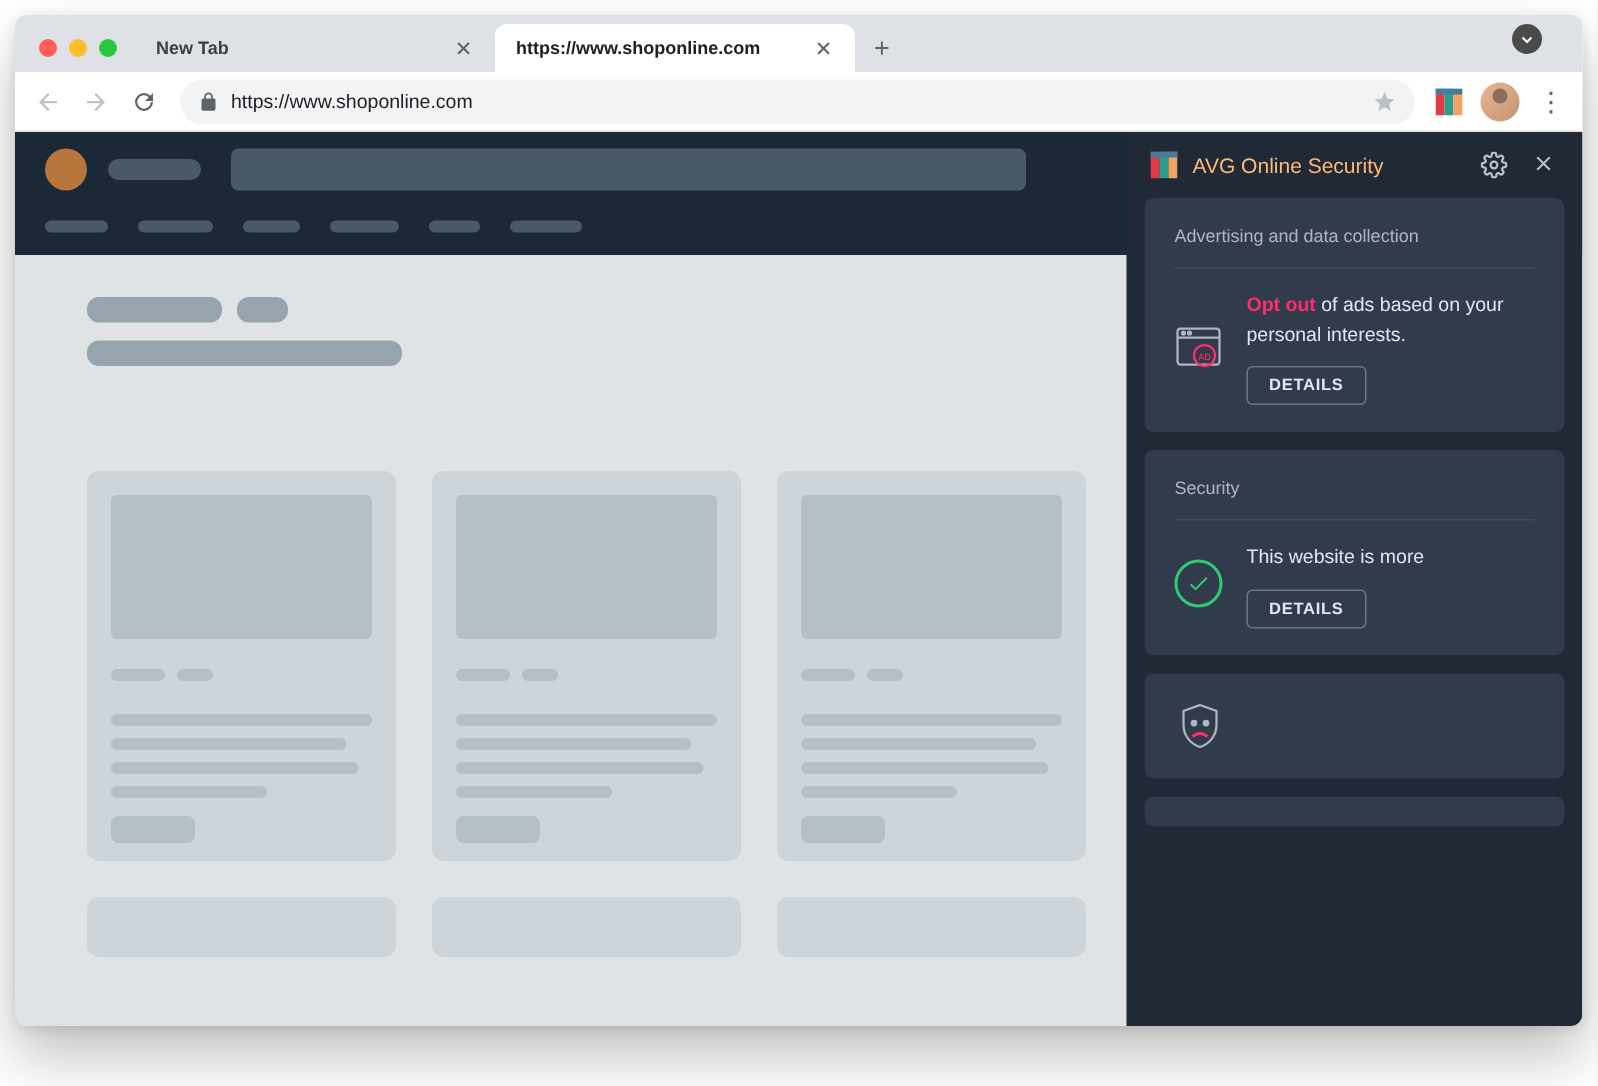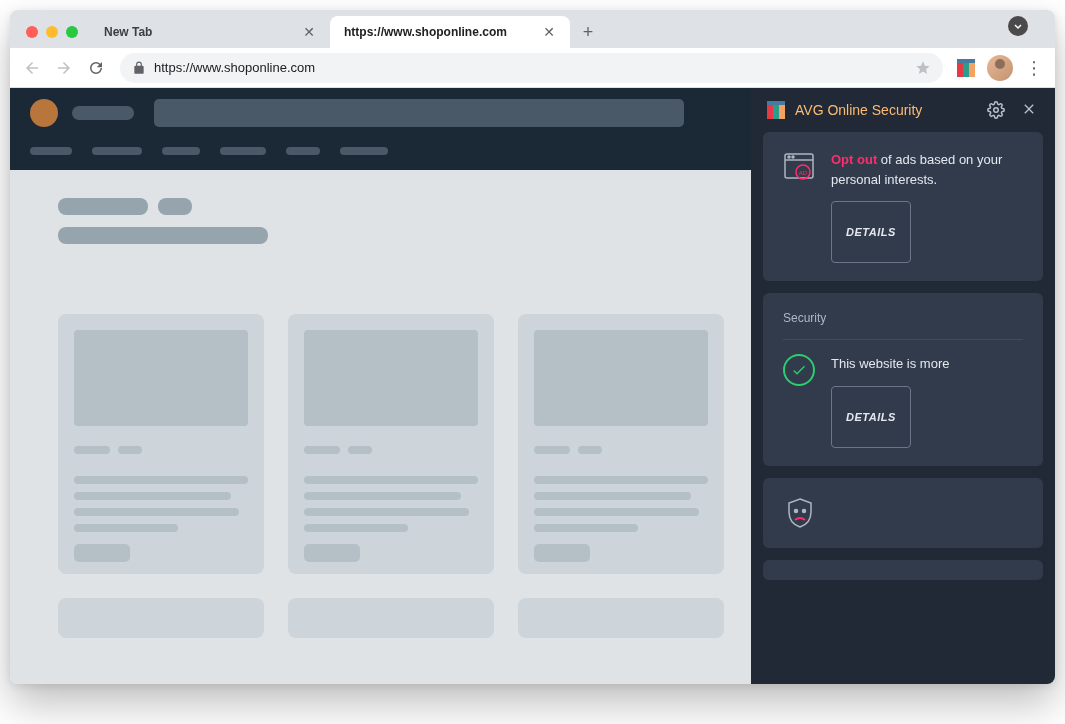--- a/index.html
+++ b/index.html
@@ -58,25 +58,25 @@
 
     
     .panel { position: absolute; top: 0; right: 0; width: 304px; height: 100%; background: #212936; display: flex; flex-direction: column; }
     .panel-header { height: 44px; display: flex; align-items: center; padding: 0 16px; gap: 10px; }
     .panel-logo { width: 18px; height: 18px; }
     .panel-title { flex: 1; color: #fdba74; font-size: 14px; font-weight: 400; }
     .panel-icon { width: 18px; height: 18px; color: #b8c0cb; cursor: pointer; }
     .panel-body { flex: 1; padding: 0 12px 12px; overflow-y: auto; display: flex; flex-direction: column; gap: 12px; }
     .card { background: #323b4c; border-radius: 6px; padding: 18px 20px; }
     .card-heading { font-size: 12px; color: #aeb6c2; margin-bottom: 14px; padding-bottom: 14px; border-bottom: 1px solid #414b5e; }
-    .card-row { display: flex; gap: 14px; align-items: flex-start; }
+    .card-row { display: flex; gap: 14px; align-items: center; }
     .card-icon { width: 34px; height: 34px; flex-shrink: 0; color: #aeb6c2; }
     .card-text { flex: 1; font-size: 13px; color: #e4e8ee; line-height: 1.5; }
     .highlight-red { color: #ff2d6b; font-weight: 600; }
-    .detail-btn { display: inline-block; margin-top: 12px; padding: 24px 14px; border: 1px solid #6b7689; border-radius: 4px; color: #e4e8ee; font-size: 11px; font-weight: 600; letter-spacing: 0.5px; cursor: pointer; background: transparent; font-style: italic; }
+    .detail-btn { display: inline-block; margin-top: 12px; padding: 6px 14px; border: 1px solid #6b7689; border-radius: 4px; color: #e4e8ee; font-size: 11px; font-weight: 600; letter-spacing: 0.5px; cursor: pointer; background: transparent; }
     .check-circle { width: 32px; height: 32px; border: 2px solid #2ecc71; border-radius: 50%; display: flex; align-items: center; justify-content: center; color: #2ecc71; }
 
     .top-caret { position: absolute; top: 6px; right: 27px; width: 20px; height: 20px; background: #4a4a4a; border-radius: 50%; display: flex; align-items: center; justify-content: center; color: #fff; font-size: 10px; }
 
     .avg-logo-svg { display:block; }
   </style>
 </head>
 <body>
 
 <div class="browser-window">
@@ -230,20 +230,21 @@
         </span>
         <span class="panel-icon" style="margin-left:6px">
           <svg width="16" height="16" viewBox="0 0 24 24">
               <path d="M19 6.41L17.59 5 12 10.59 6.41 5 5 6.41 10.59 12 5 17.59 6.41 19 12 13.41 17.59 19 19 17.59 13.41 12z" fill="currentColor"></path>
             </svg>
         </span>
       </div>
       <div class="panel-body">
 
         <div class="card">
+          <div class="card-heading">Advertising and data collection</div>
           <div class="card-row">
             <div class="card-icon">
               <svg width="34" height="34" viewBox="0 0 34 34" fill="none" stroke="currentColor" stroke-width="1.5">
                 <rect x="2" y="4" width="28" height="24" rx="2"></rect>
                 <line x1="2" y1="10" x2="30" y2="10"></line>
                 <circle cx="6" cy="7" r="1" fill="currentColor"></circle>
                 <circle cx="10" cy="7" r="1" fill="currentColor"></circle>
                 <circle cx="20" cy="22" r="7" stroke="#ff2d6b"></circle>
                 <text x="20" y="25" font-size="6" fill="#ff2d6b" text-anchor="middle" stroke="none">AD</text>
               </svg>

